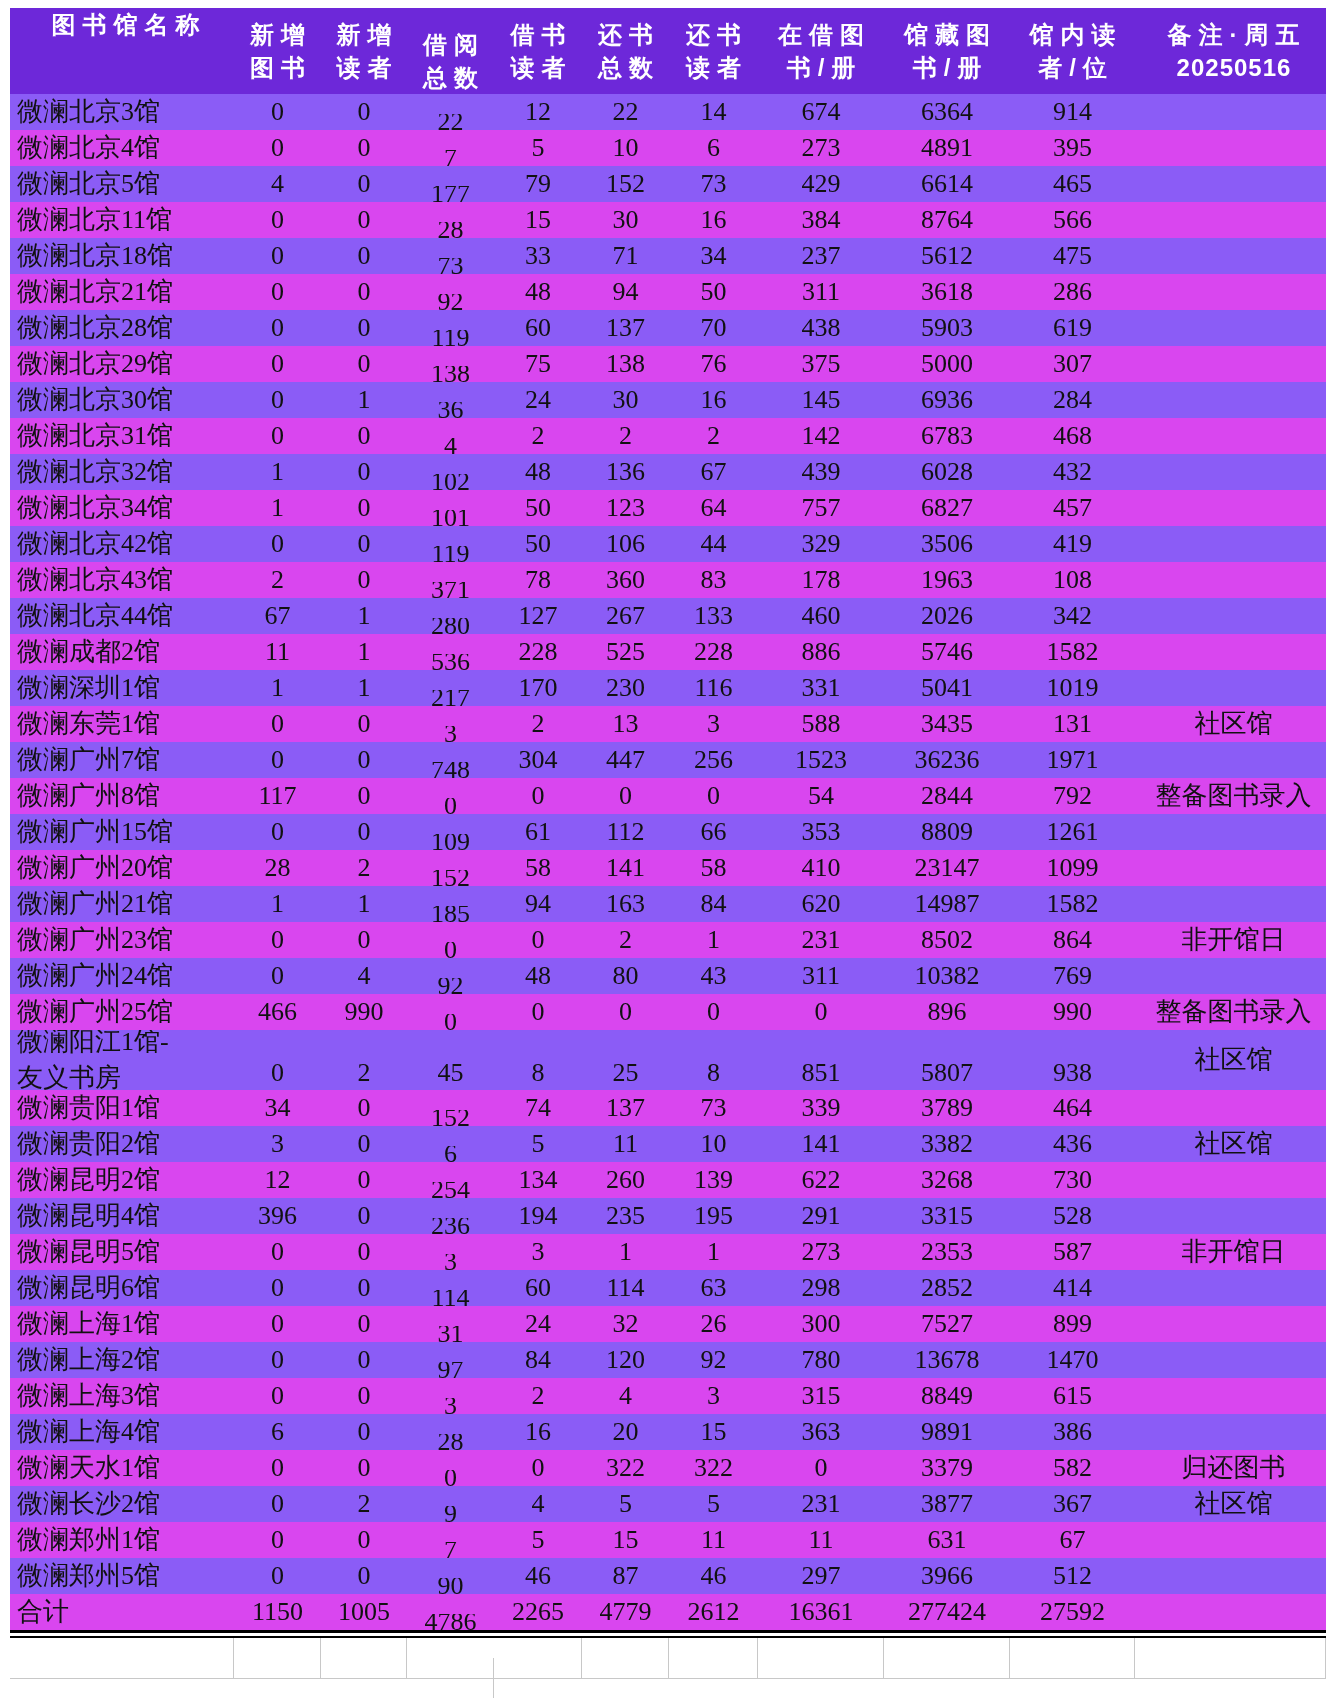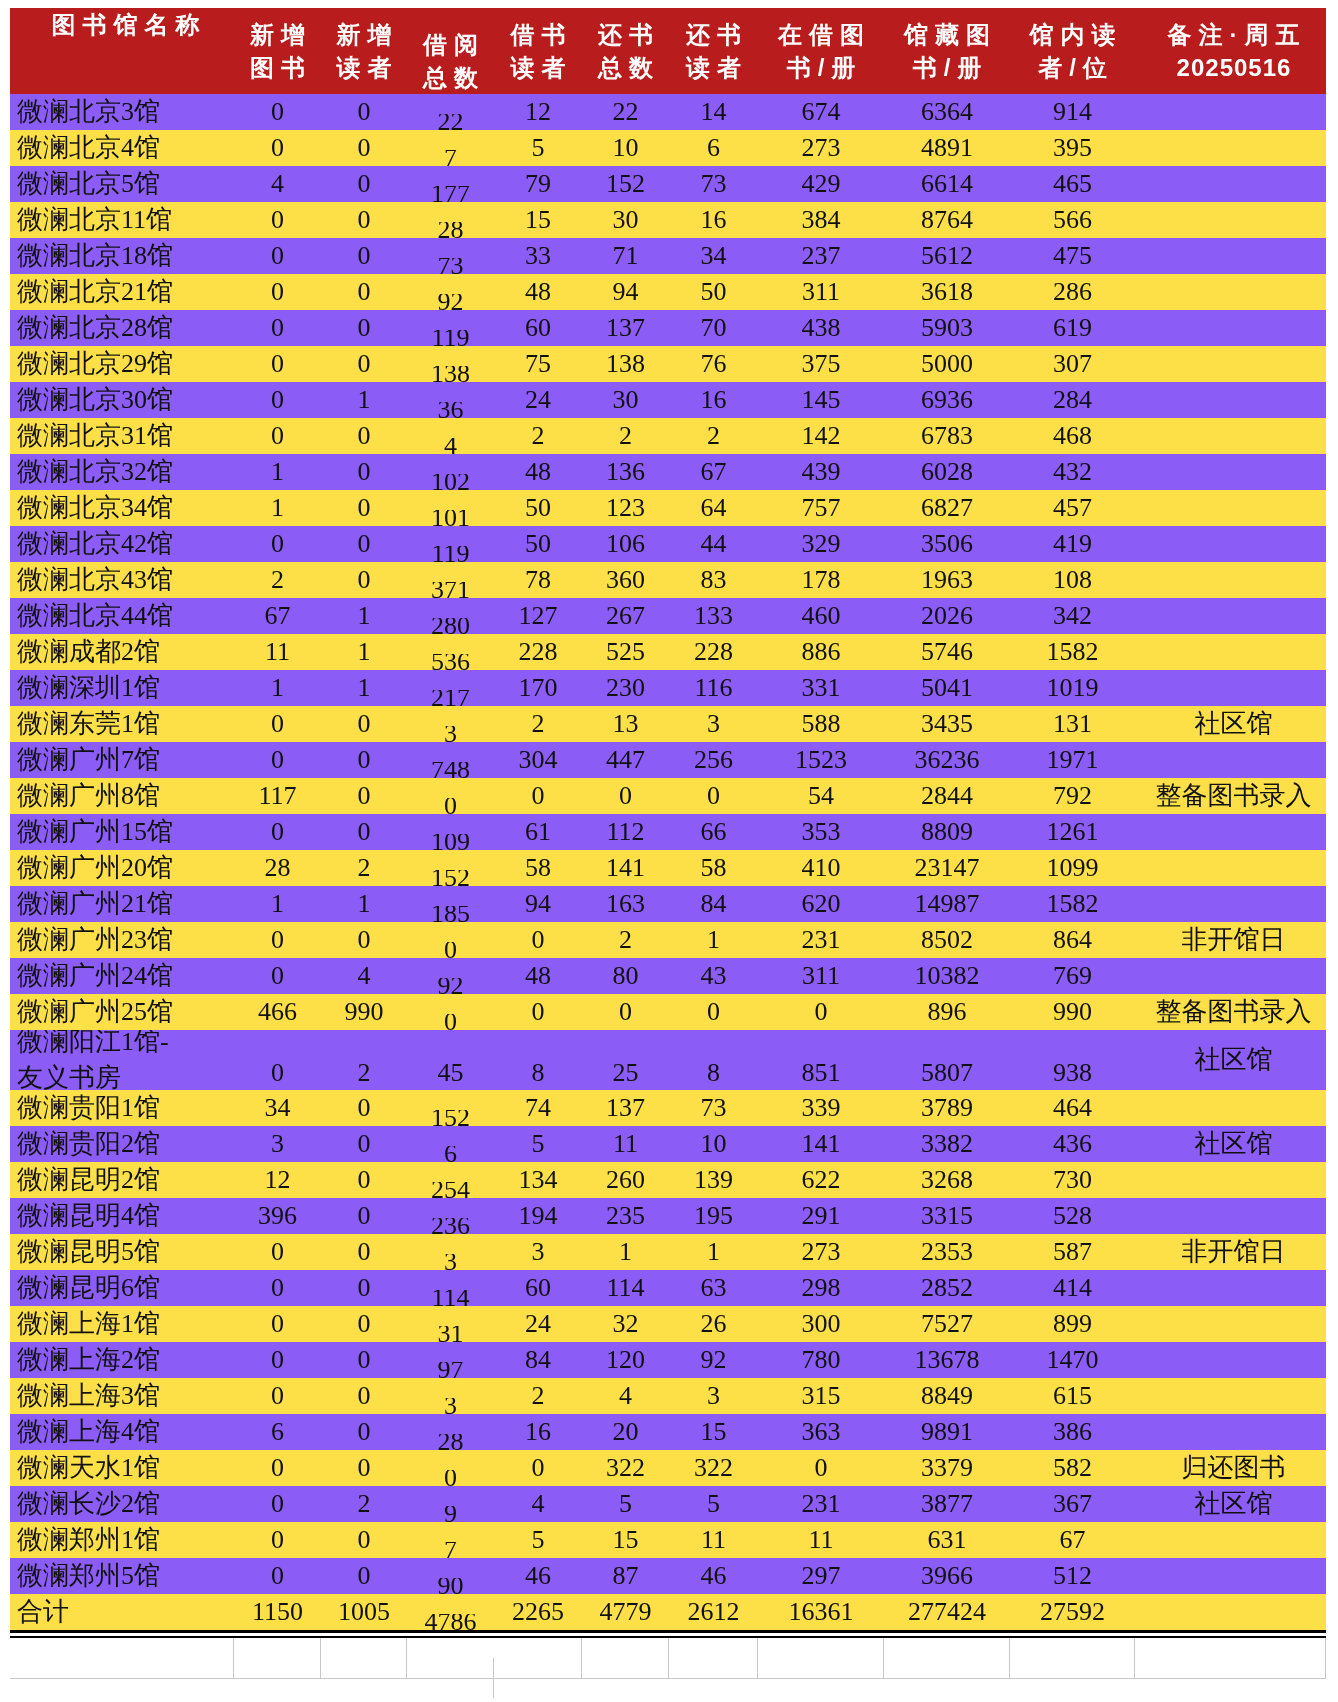--- a/index.html
+++ b/index.html
@@ -4,32 +4,32 @@
 <style>
   html,body { margin:0; padding:0; }
   body {
     width:1338px; height:1702px; background:#ffffff;
     font-family:"Liberation Serif","DejaVu Serif",serif;
     color:#111111; overflow:hidden;
   }
   .sheet { position:relative; width:1338px; height:1702px; }
   .table { position:absolute; left:10px; top:8px; width:1316px; }
 
-  .header-row { display:flex; background:#b91c1c; height:86px; }
+  .header-row { display:flex; background:#6d28d9; height:86px; }
   .hcell {
     box-sizing:border-box; display:flex; flex-direction:column;
     align-items:center; justify-content:center;
     color:#ffffff; font-family:"Liberation Sans","DejaVu Sans",sans-serif;
     font-weight:700; font-size:24px; line-height:33px;
   }
   .hline-cjk { letter-spacing:7px; padding-left:7px; }
   .hline-num { letter-spacing:1px; padding-left:1px; }
 
   .row { display:flex; height:36px; background:#8b5cf6; }
-  .row.gray { background:#fde047; }
+  .row.gray { background:#d946ef; }
   .row.tall { height:60px; }
 
   .cell {
     box-sizing:border-box; display:flex; align-items:center;
     justify-content:center; font-size:26px; line-height:1;
     white-space:nowrap; overflow:hidden;
   }
   .c0  { width:224px; justify-content:flex-start; padding-left:7px; }
   .c1  { width:87px; }
   .c2  { width:86px; }

